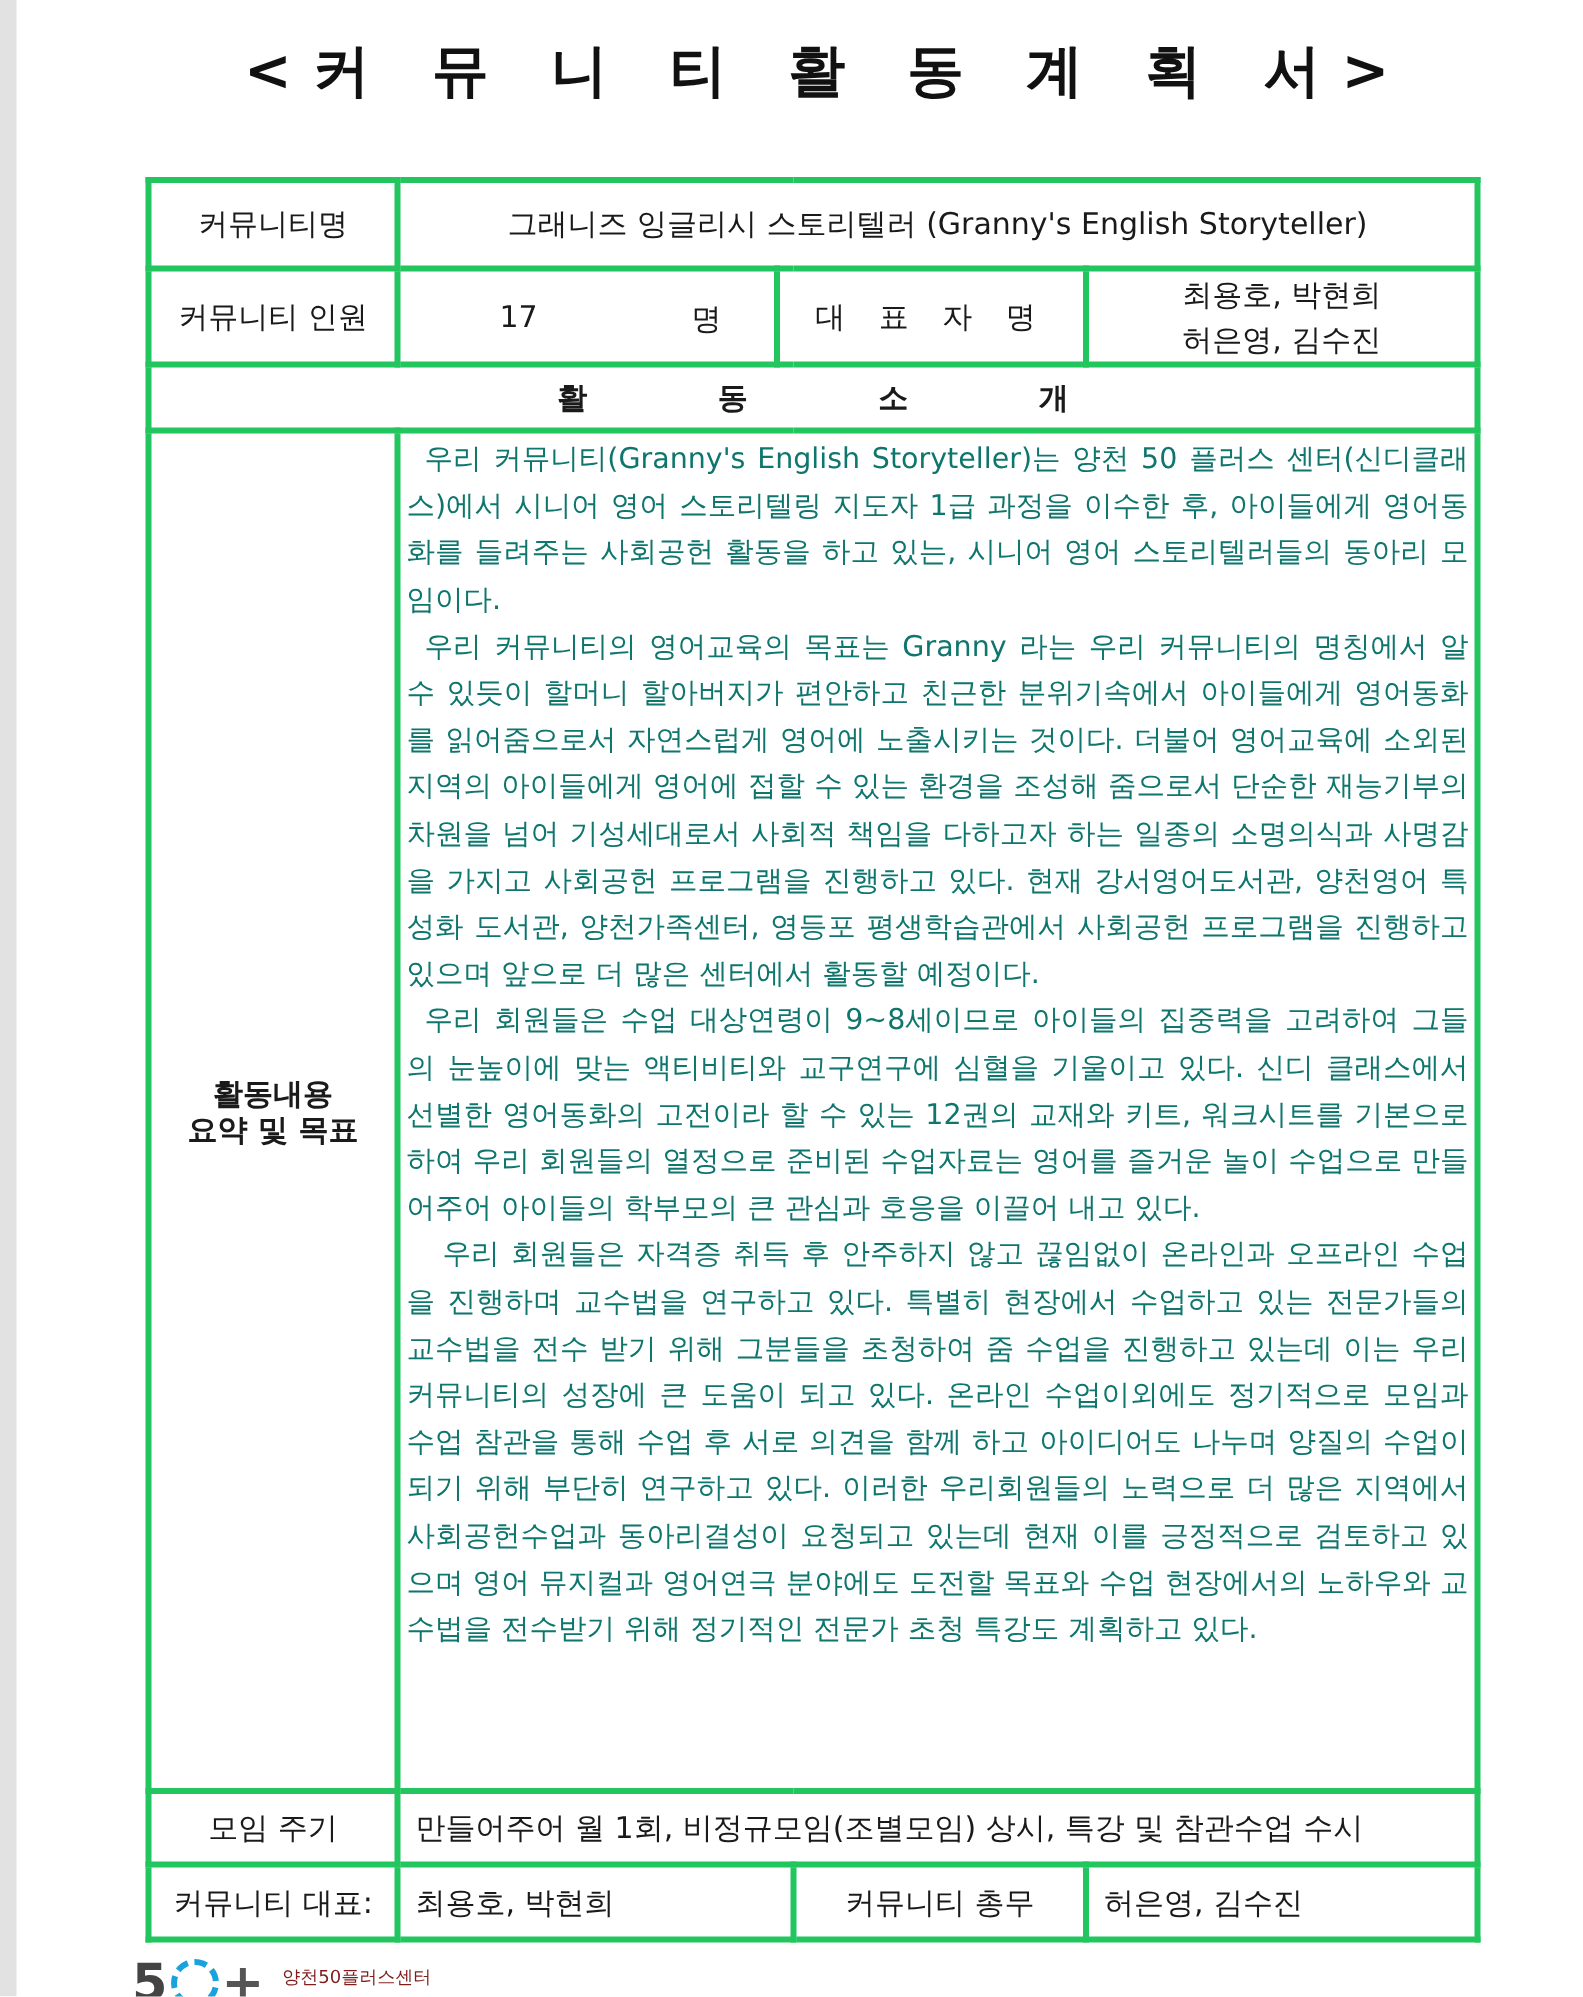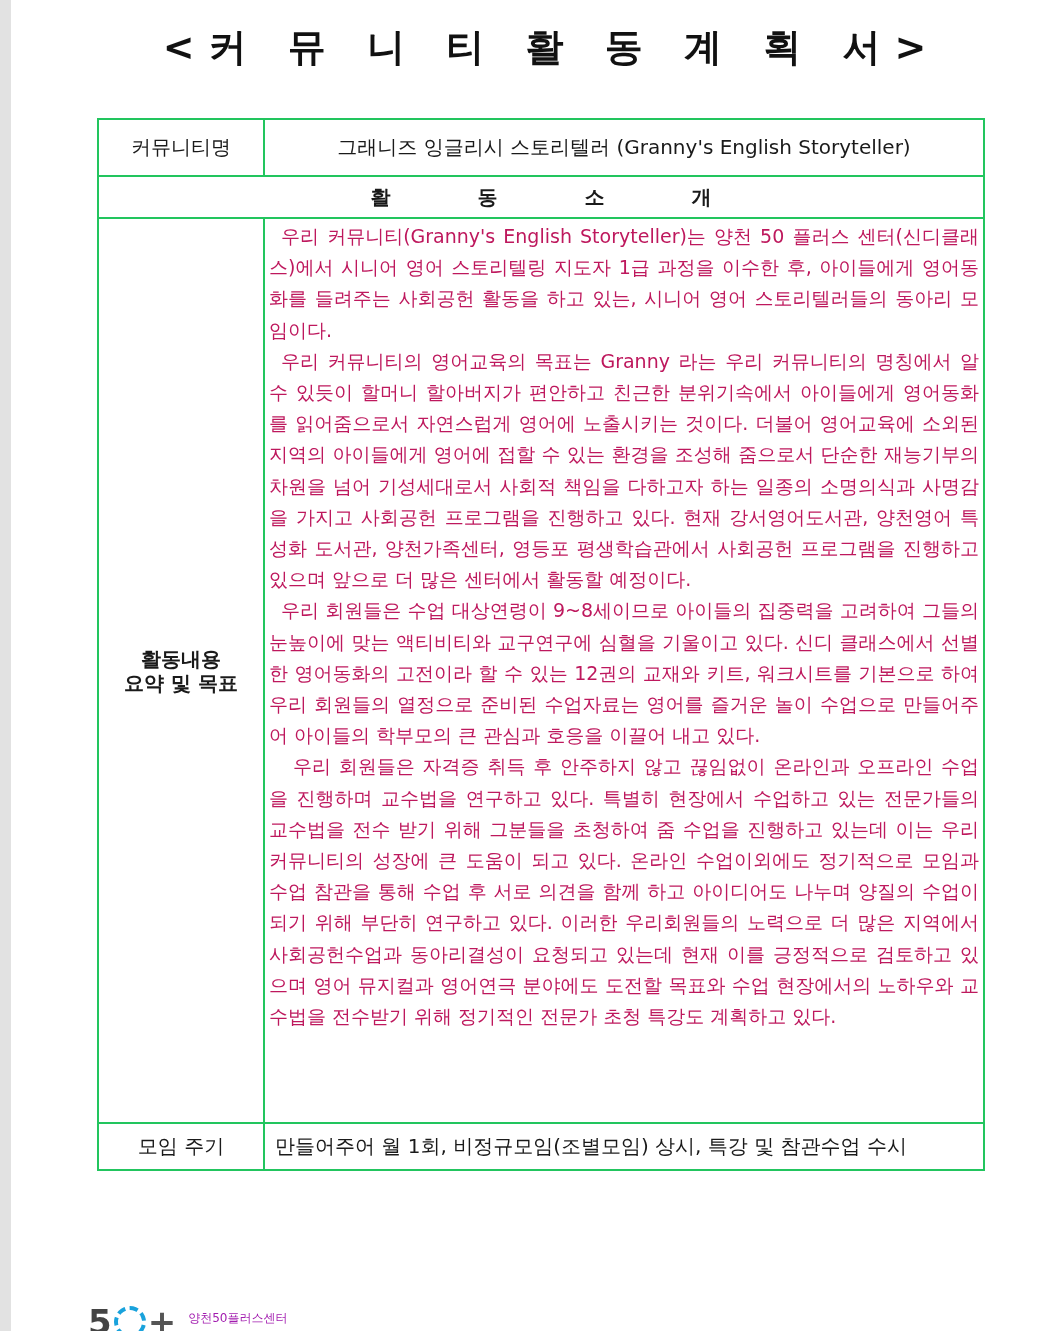--- a/index.html
+++ b/index.html
@@ -11,53 +11,53 @@
   .doc-title {
     position: absolute; top: 22px; left: 0; width: 1055px; text-align: center;
     font-size: 38px; font-weight: bold; letter-spacing: 14px; color: #111; margin-left: 24px;
   }
   table.plan {
     position: absolute; left: 97px; top: 118px; width: 886px;
     border-collapse: collapse; table-layout: fixed;
     border: 2.5px solid #111;
   }
   table.plan td {
-    border: 2px solid #22c55e; padding: 0; font-size: 20px; color: #1a1a1a;
+    border: 4px solid #22c55e; padding: 0; font-size: 20px; color: #1a1a1a;
     vertical-align: middle;
   }
   .center { text-align: center; }
   .row1 td { height: 55px; }
   .row2 td { height: 58px; }
   .row2 { border-bottom: 2.5px solid #111; }
   .row-section td { height: 40px; font-size: 28px; font-weight: bold; letter-spacing: 40px; text-indent: 40px; text-align: center; }
   .row-section { border-bottom: 2px solid #111; margin-top: 40px; }
   .row-body td { height: 903px; }
   .row-body { border-bottom: 2.5px solid #555; }
   .body-text {
-    padding: 2px 4px 0 4px; font-size: 19px; line-height: 31.2px; text-align: justify; color: #be185d;
+    padding: 2px 4px 0 4px; font-size: 19px; line-height: 31.2px; text-align: justify; color: #0f766e;
   }
   .body-text p { margin: 0; text-indent: 12px; }
   .row-cycle td { height: 45px; }
   .row-rep td { height: 46px; }
   .pad-left { padding-left: 10px !important; }
   .count-cell { position: relative; }
   .count-num { position: absolute; left: 66px; top: 18px; }
   .count-unit { position: absolute; left: 194px; top: 18px; }
   .spaced { letter-spacing: 8px; }
   .names { line-height: 30px; text-align: center; }
   .label-body { text-align: center; line-height: 24px; font-weight: bold; }
   .logo {
     position: absolute; left: 88px; top: 1306px; height: 30px; display: flex; align-items: flex-start;
   }
   .logo-mark { font-size: 34px; font-weight: bold; color: #444; line-height: 30px; display: flex; align-items: center; }
   .logo-ring {
     display: inline-block; width: 24px; height: 24px; border: 4px dashed #19a2dc; border-radius: 50%; margin: 0 2px;
   }
   .logo-plus { color: #555; }
-  .logo-text { font-size: 12px; color: #a21caf; margin-left: 12px; margin-top: 4px; }
+  .logo-text { font-size: 12px; color: #7f1d1d; margin-left: 12px; margin-top: 4px; }
 </style>
 </head>
 <body>
 
 <div class="left-strip"></div>
 
 <div class="doc-title">&lt;커 뮤 니 티 활 동 계 획 서&gt;</div>
 
 <table class="plan">
   <colgroup>
@@ -66,20 +66,32 @@
     <col style="width:11px">
     <col style="width:195px">
     <col style="width:26px">
     <col style="width:235px">
   </colgroup>
   <tbody>
       <tr class="row1">
     <td class="center">커뮤니티명</td>
     <td class="center" colspan="5">그래니즈 잉글리시 스토리텔러 (Granny's English Storyteller)</td>
   </tr>
+  <tr class="row2">
+    <td class="center">커뮤니티 인원</td>
+    <td class="count-cell">
+      <span class="count-num">17</span>
+      <span class="count-unit">명</span>
+    </td>
+    <td class="center spaced" colspan="2">대 표 자 명</td>
+    <td class="names" colspan="2">
+      <div>최용호, 박현희</div>
+      <div>허은영, 김수진</div>
+    </td>
+  </tr>
   <tr class="row-section">
     <td colspan="6">활 동 소 개</td>
   </tr>
   <tr class="row-body">
     <td class="label-body">
       <div>활동내용</div>
       <div>요약 및 목표</div>
     </td>
     <td colspan="5" style="vertical-align: top;">
       <div class="body-text">
@@ -87,20 +99,26 @@
         <p>우리 커뮤니티의 영어교육의 목표는 Granny 라는 우리 커뮤니티의 명칭에서 알 수 있듯이 할머니 할아버지가 편안하고 친근한 분위기속에서 아이들에게 영어동화를 읽어줌으로서 자연스럽게 영어에 노출시키는 것이다. 더불어 영어교육에 소외된 지역의 아이들에게 영어에 접할 수 있는 환경을 조성해 줌으로서 단순한 재능기부의 차원을 넘어 기성세대로서 사회적 책임을 다하고자 하는 일종의 소명의식과 사명감을 가지고 사회공헌 프로그램을 진행하고 있다. 현재 강서영어도서관, 양천영어 특성화 도서관, 양천가족센터, 영등포 평생학습관에서 사회공헌 프로그램을 진행하고 있으며 앞으로 더 많은 센터에서 활동할 예정이다.</p>
         <p>우리 회원들은 수업 대상연령이 9~8세이므로 아이들의 집중력을 고려하여 그들의 눈높이에 맞는 액티비티와 교구연구에 심혈을 기울이고 있다. 신디 클래스에서 선별한 영어동화의 고전이라 할 수 있는 12권의 교재와 키트, 워크시트를 기본으로 하여 우리 회원들의 열정으로 준비된 수업자료는 영어를 즐거운 놀이 수업으로 만들어주어 아이들의 학부모의 큰 관심과 호응을 이끌어 내고 있다.</p>
         <p style="text-indent: 24px;">우리 회원들은 자격증 취득 후 안주하지 않고 끊임없이 온라인과 오프라인 수업을 진행하며 교수법을 연구하고 있다. 특별히 현장에서 수업하고 있는 전문가들의 교수법을 전수 받기 위해 그분들을 초청하여 줌 수업을 진행하고 있는데 이는 우리 커뮤니티의 성장에 큰 도움이 되고 있다. 온라인 수업이외에도 정기적으로 모임과 수업 참관을 통해 수업 후 서로 의견을 함께 하고 아이디어도 나누며 양질의 수업이 되기 위해 부단히 연구하고 있다. 이러한 우리회원들의 노력으로 더 많은 지역에서 사회공헌수업과 동아리결성이 요청되고 있는데 현재 이를 긍정적으로 검토하고 있으며 영어 뮤지컬과 영어연극 분야에도 도전할 목표와 수업 현장에서의 노하우와 교수법을 전수받기 위해 정기적인 전문가 초청 특강도 계획하고 있다.</p>
       </div>
     </td>
   </tr>
   <tr class="row-cycle">
     <td class="center">모임 주기</td>
     <td class="pad-left" colspan="5">만들어주어 월 1회,  비정규모임(조별모임) 상시, 특강 및 참관수업 수시</td>
   </tr>
+  <tr class="row-rep">
+    <td class="center">커뮤니티 대표:</td>
+    <td class="pad-left" colspan="2">최용호, 박현희</td>
+    <td class="center">커뮤니티 총무</td>
+    <td class="pad-left" colspan="2">허은영, 김수진</td>
+  </tr>
 </tbody>
   </table>
 
 <div class="logo">
   <span class="logo-mark">
     <span>5</span>
     <span class="logo-ring"></span>
     <span class="logo-plus">+</span>
   </span>
   <span class="logo-text">양천50플러스센터</span>

